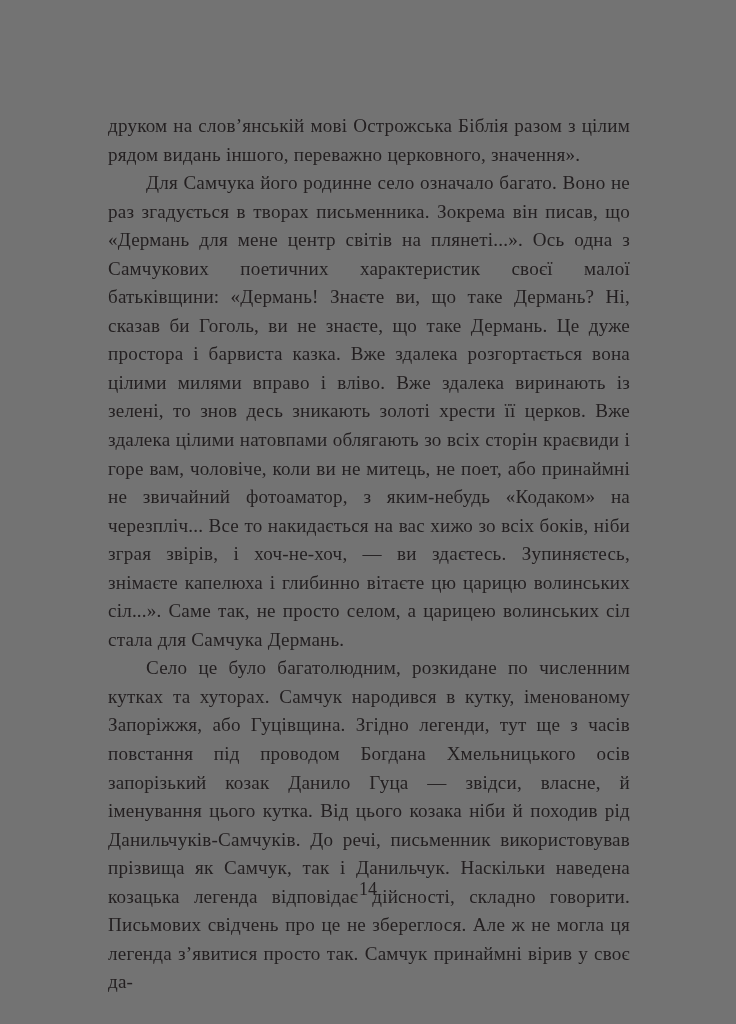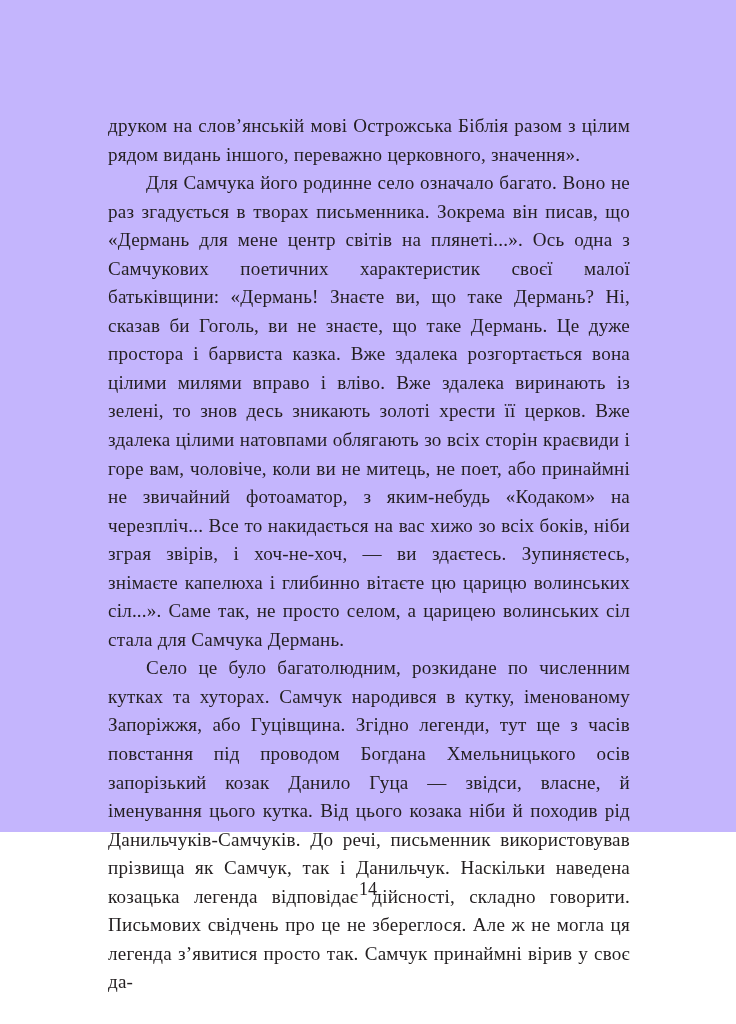--- a/index.html
+++ b/index.html
@@ -11,22 +11,22 @@
   body {
     width: 736px;
     height: 1024px;
     overflow: hidden;
     font-family: "Liberation Serif", "DejaVu Serif", serif;
     color: #231f20;
   }
   .page {
     position: relative;
     width: 736px;
-    height: 832px;
-    background: #c4b5fd;
+    height: 1024px;
+    background: #737373;
     box-sizing: border-box;
   }
   .text-block {
     position: absolute;
     left: 108px;
     top: 112px;
     width: 522px;
   }
   .para {
     margin: 0;

